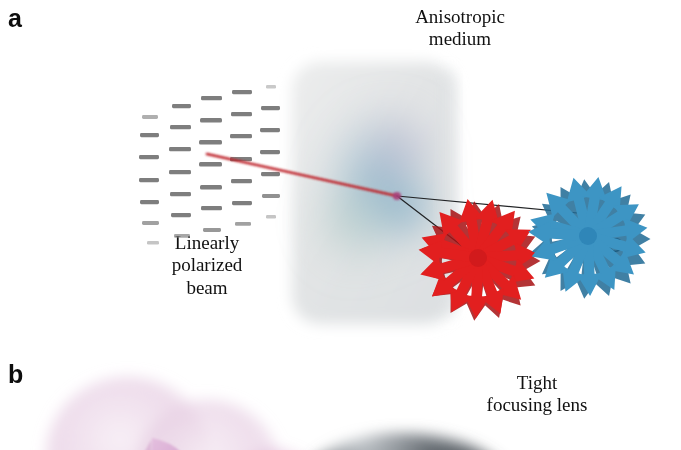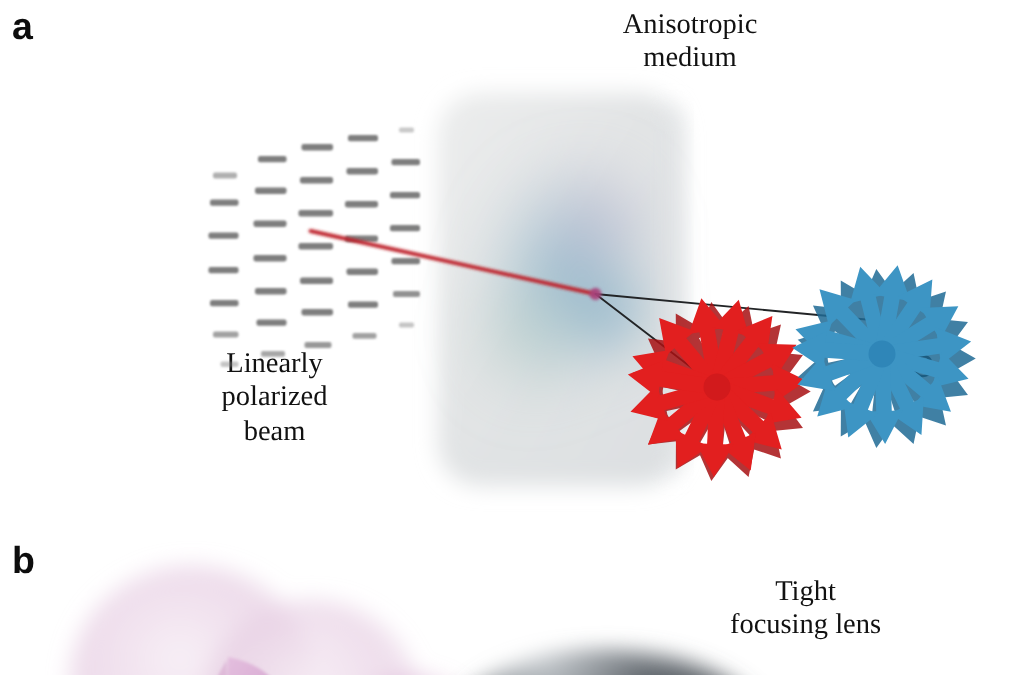--- a/index.html
+++ b/index.html
@@ -38,27 +38,27 @@
     text-align: center;
     line-height: 1.18;
     white-space: pre-line;
   }
   #label-anisotropic {
     left: 355px;
     top: 6px;
     width: 210px;
   }
   #label-linear {
-    left: 98px;
+    left: 122px;
     top: 232px;
     width: 170px;
   }
   #label-tight {
     left: 432px;
-    top: 384px;
+    top: 372px;
     width: 210px;
   }
   .short-label {
     position: absolute;
     font-family: "Liberation Sans", sans-serif;
     font-size: 21px;
     color: #0c0c0c;
     line-height: 1;
   }
   #label-lc { left: 408px; top: 255px; }

